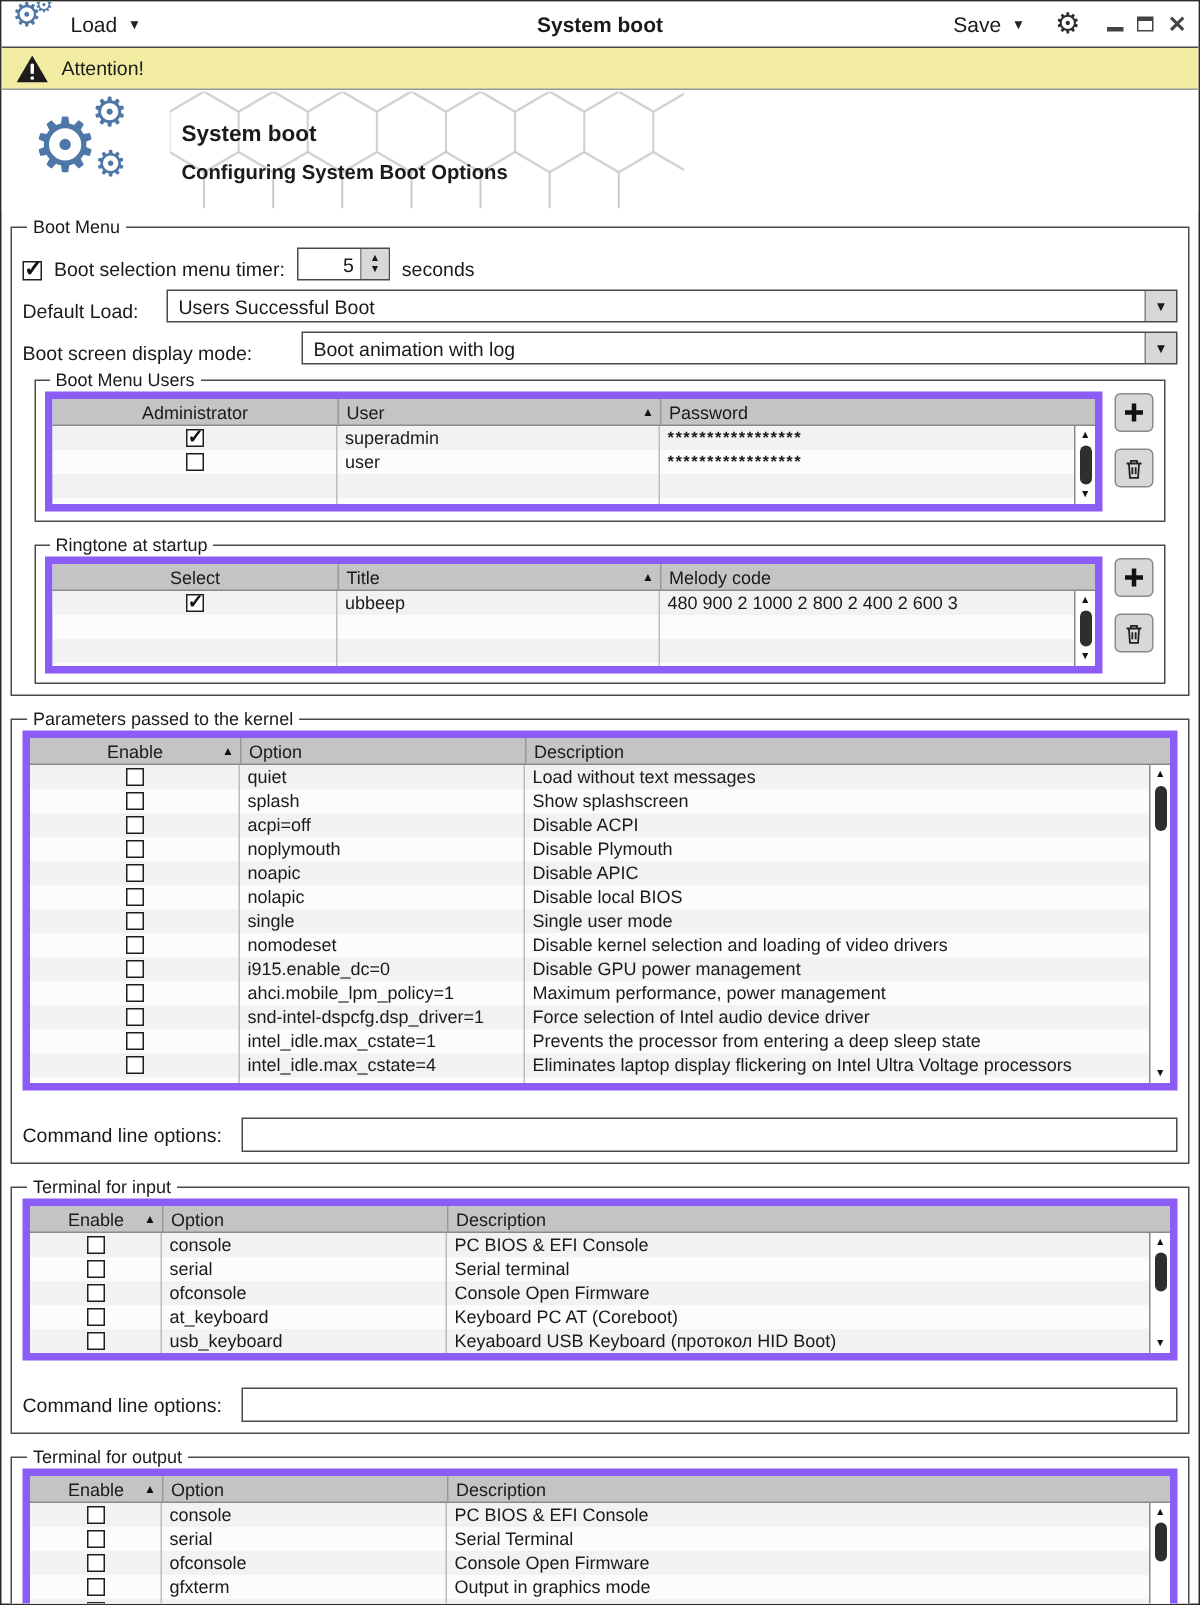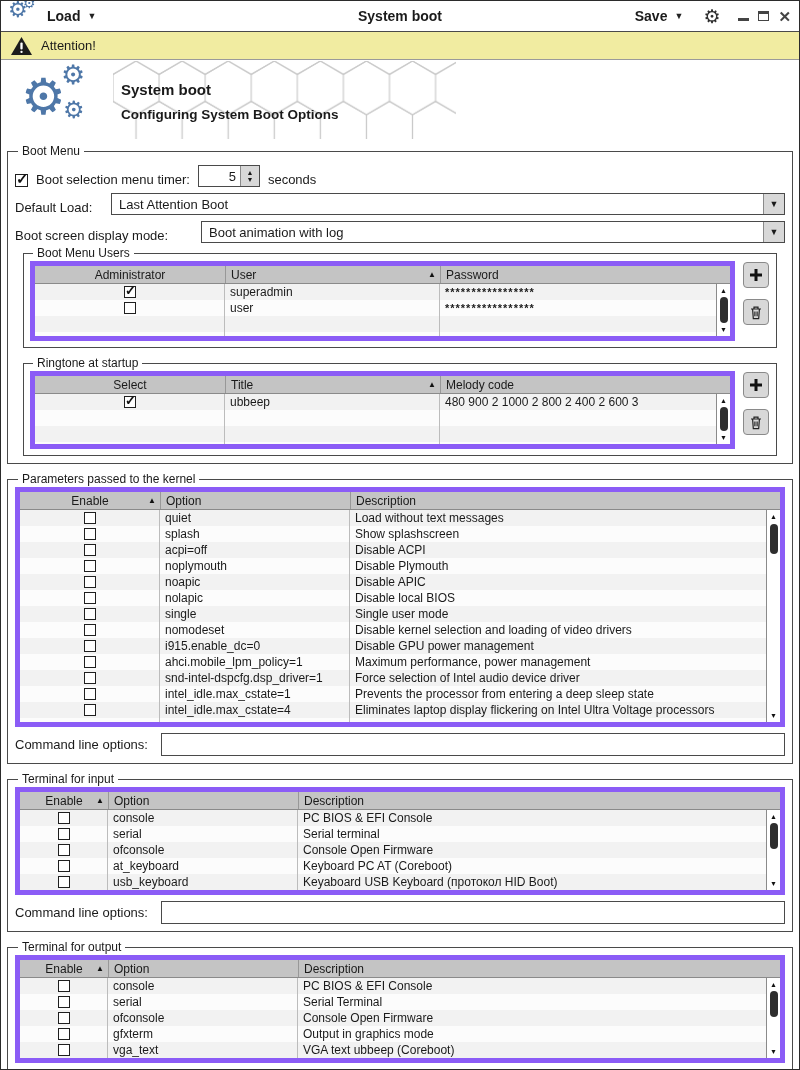--- a/index.html
+++ b/index.html
@@ -8,21 +8,21 @@
     width:800px; height:1070px; margin:0; background:#fff;
     border:1px solid #2b2b2b; display:flex; flex-direction:column;
     font-family:"Liberation Sans", sans-serif; color:#1a1a1a; overflow:hidden;
   }
   
   .titlebar { height:31px; flex:none; border-bottom:1px solid #4a4a4a; display:flex; align-items:center; padding:0 8px; position:relative; background:#fff; }
   .app-icon { width:32px; height:26px; position:relative; flex:none; }
   .app-icon .g1 { position:absolute; left:-1px; top:-4px; font-size:22px; line-height:22px; }
   .app-icon .g2 { position:absolute; left:14px; top:-7px; font-size:14px; line-height:14px; }
   .gear-blue { color:#4e77a8; }
-  .menu-btn { display:flex; align-items:center; gap:7px; font-size:14px; padding:4px 6px; cursor:default;font-weight:bold; }
+  .menu-btn { display:flex; align-items:center; gap:7px; font-size:14px; padding:4px 6px; cursor:default; }
   .caret { font-size:9px; color:#222; }
   .win-title { position:absolute; left:0; right:0; text-align:center; font-weight:bold; font-size:14px; pointer-events:none; }
   .tb-right { margin-left:auto; display:flex; align-items:center; gap:14px; z-index:2; }
   .settings-gear { font-size:19px; line-height:19px; color:#2e2e2e; }
   .winctl { display:flex; align-items:center; gap:9px; margin-left:4px; }
   .ic-min { width:11px; height:3px; background:#444; margin-top:6px; }
   .ic-max { width:11px; height:10px; border:1.5px solid #444; border-top:3.5px solid #444; background:#fff; }
   .ic-close { font-size:15px; font-weight:bold; color:#444; line-height:15px; }
   
   .attention { height:28px; flex:none; background:#f1eca1; border-bottom:1px solid #9a9a9a; display:flex; align-items:center; gap:9px; padding:0 10px; font-size:13px; }
@@ -77,21 +77,21 @@
   .term-body::before { left:87px; } .term-body::after { left:277px; }
   
   .vscroll { position:absolute; top:18px; right:0; bottom:0; width:14px; background:#fff; border-left:1px solid #8a8a8a; z-index:2; }
   .sb-btn { position:absolute; left:0; right:0; height:11px; display:flex; align-items:center; justify-content:center; font-size:7px; line-height:7px; color:#111; }
   .sb-up { top:1px; } .sb-down { bottom:1px; }
   .sb-thumb { position:absolute; left:2.5px; width:8px; background:#2e2e2e; border-radius:4px; }
   
   .btn-col { width:27px; flex:none; display:flex; flex-direction:column; gap:11px; padding-top:1px; }
   .sq-btn { width:26px; height:26px; background:#d8d8d8; border:1px solid #8a8a8a; border-radius:4px; display:flex; align-items:center; justify-content:center; }
   
-  .cmd-row { display:flex; align-items:center; gap:10px; margin-top:6px; font-size:13px; }
+  .cmd-row { display:flex; align-items:center; gap:10px; margin-top:18px; font-size:13px; }
   .cmd-row label { width:136px; flex:none; }
   .cmd-row input { flex:1; height:23px; border:1px solid #4a4a4a; background:#fff; font-family:"Liberation Sans",sans-serif; font-size:13px; padding:0 5px; outline:none; }
   
   .statusbar { height:30px; flex:none; border-top:1px solid #4a4a4a; margin-top:7px; position:relative; background:#fff; }
 </style>
 </head>
 <body>
 
 <div class="window">
 
@@ -168,21 +168,21 @@
             <span>▲</span>
             <span>▼</span>
           </div>
         </div>
         <span>seconds</span>
       </div>
 
       <div class="form-row">
         <span class="lbl-default">Default Load:</span>
         <div class="combo">
-          <span class="val">Last Attention Boot</span>
+          <span class="val">Users Successful Boot</span>
           <span class="btn">▼</span>
         </div>
       </div>
 
       <div class="form-row">
         <span class="lbl-mode">Boot screen display mode:</span>
         <div class="combo">
           <span class="val">Boot animation with log</span>
           <span class="btn">▼</span>
         </div>

